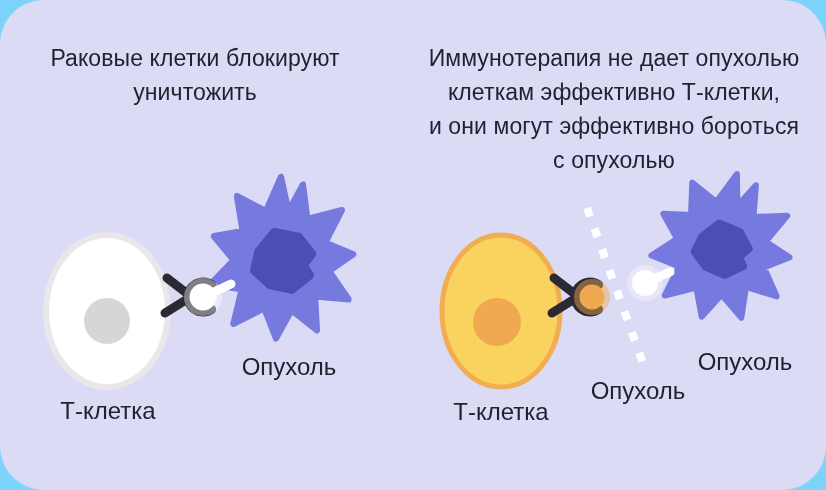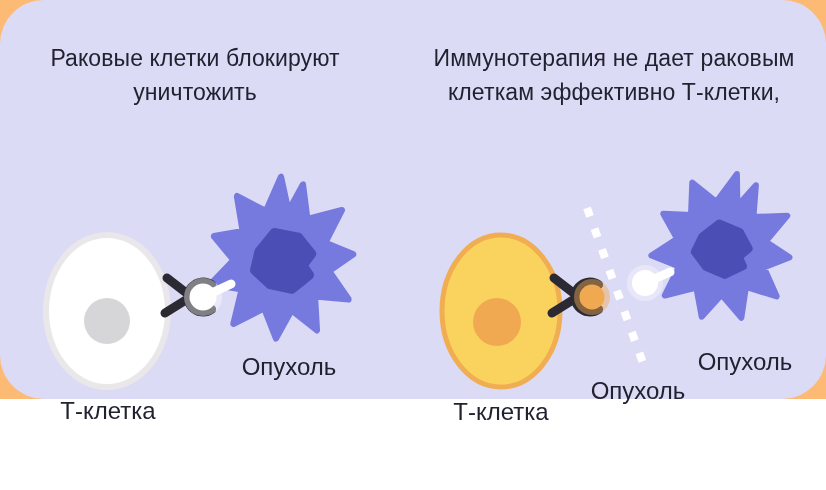--- a/index.html
+++ b/index.html
@@ -7,22 +7,22 @@
     padding: 0;
     width: 826px;
     height: 490px;
     overflow: hidden;
     background: #ffffff;
     font-family: "Liberation Sans", "DejaVu Sans", sans-serif;
   }
   .stage {
     position: relative;
     width: 826px;
-    height: 399px;
-    background: #fdba74;
+    height: 490px;
+    background: #7dd3fc;
   }
   .panel {
     position: absolute;
     inset: 0;
     border-radius: 44px;
     background: #dcdbf6;
   }
   .illustration {
     position: absolute;
     left: 0;
@@ -107,22 +107,24 @@
       <circle cx="0" cy="0" r="13" fill="#ffffff"></circle>
     </g>
   </svg>
 
   <div class="headline headline-left">
     <div>Раковые клетки блокируют</div>
     <div>уничтожить</div>
   </div>
 
   <div class="headline headline-right">
-    <div>Иммунотерапия не дает раковым</div>
+    <div>Иммунотерапия не дает опухолью</div>
     <div>клеткам эффективно Т-клетки,</div>
+    <div>и они могут эффективно бороться</div>
+    <div>с опухолью</div>
   </div>
 
   <div class="cell-label label-tumor-left">Опухоль</div>
   <div class="cell-label label-tcell-left">Т-клетка</div>
   <div class="cell-label label-tcell-right">Т-клетка</div>
   <div class="cell-label label-therapy">Опухоль</div>
   <div class="cell-label label-tumor-right">Опухоль</div>
 
 </div>
 

